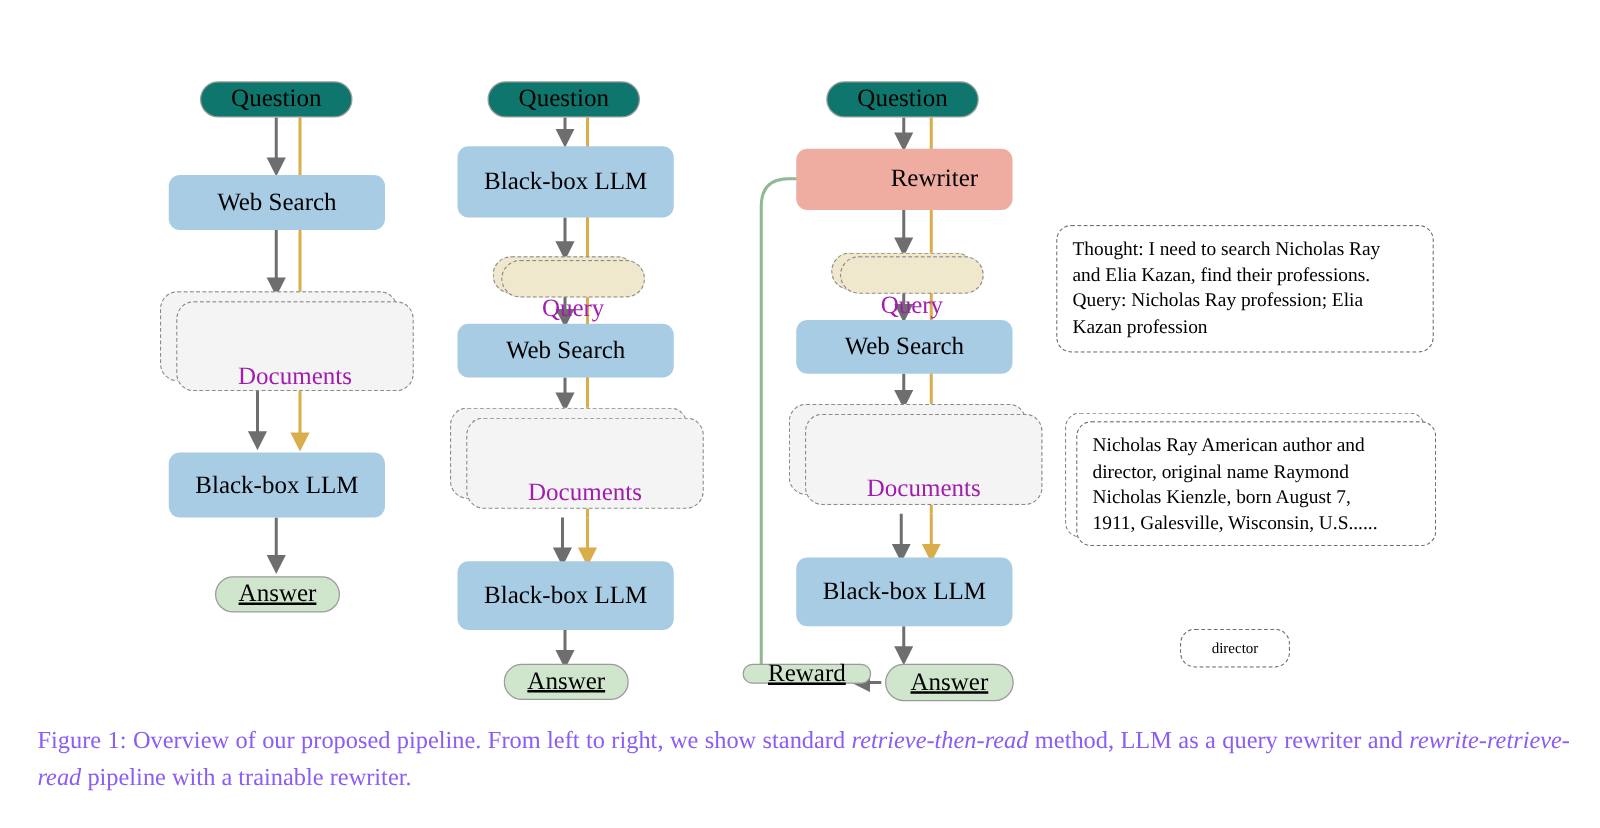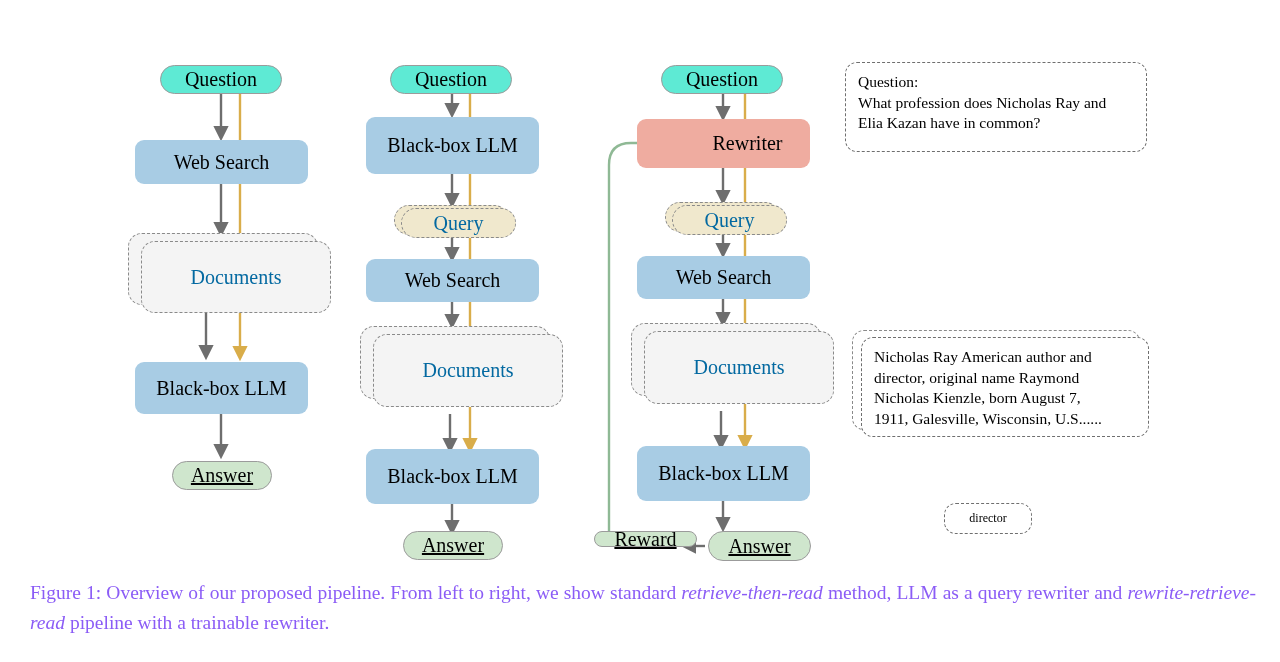--- a/index.html
+++ b/index.html
@@ -32,21 +32,21 @@
     font-size: 20px;
   }
   .box-pink {
     background: #efaca0;
     border-radius: 9px;
     font-size: 20px;
     padding-left: 48px;
   }
   
   .pill-tan {
-    background: #5eead4;
+    background: #0f766e;
     border: 1.2px solid #9b9b9b;
     border-radius: 16px;
     font-size: 20px;
   }
   .pill-green {
     background: #cfe6cd;
     border: 1.2px solid #9b9b9b;
     border-radius: 16px;
     font-size: 20px;
     text-decoration: underline;
@@ -68,22 +68,23 @@
     background: #ffffff;
     border-radius: 12px;
     border-width: 1.3px;
   }
   .dash-label {
     position: absolute;
     display: flex;
     align-items: center;
     justify-content: center;
     font-size: 20px;
-    color: #0369a1;
+    color: #a21caf;
     z-index: 5;
+    margin-top: 24px;
   }
   .textbox {
     position: absolute;
     box-sizing: border-box;
     border: 1.3px dashed #6f6f6f;
     background: #ffffff;
     border-radius: 12px;
     padding: 9px 12px;
     font-size: 15.5px;
     line-height: 1.33;
@@ -224,24 +225,25 @@
     <div class="dash" style="left:644px;top:331px;width:190px;height:73px;"></div>
     <div class="dash-label" style="left:644px;top:331px;width:190px;height:73px;">Documents</div>
   </div>
 
   <div class="node box-blue" style="left:637px;top:446px;width:173px;height:55px;">Black-box LLM</div>
 
   <div class="node pill-green" style="left:708px;top:531px;width:103px;height:30px;">Answer</div>
 
   <div class="node pill-green" style="left:594px;top:531px;width:103px;height:16px;">Reward</div>
 
-  <div class="textbox" style="left:845px;top:62px;width:302px;height:90px;">Question:
-What profession does Nicholas Ray and
-Elia Kazan have in common?</div>
-
+
+  <div class="textbox" style="left:845px;top:180px;width:302px;height:102px;">Thought: I need to search Nicholas Ray
+and Elia Kazan, find their professions.
+Query: Nicholas Ray profession; Elia
+Kazan profession</div>
 
   <div>
     <div class="dash plain" style="left:852px;top:330px;width:288px;height:100px;"></div>
     <div class="textbox" style="left:861px;top:337px;width:288px;height:100px;">Nicholas Ray American author and
 director, original name Raymond
 Nicholas Kienzle, born August 7,
 1911, Galesville, Wisconsin, U.S......</div>
   </div>
 
   <div class="textbox small" style="left:944px;top:503px;width:88px;height:31px;">director</div>

